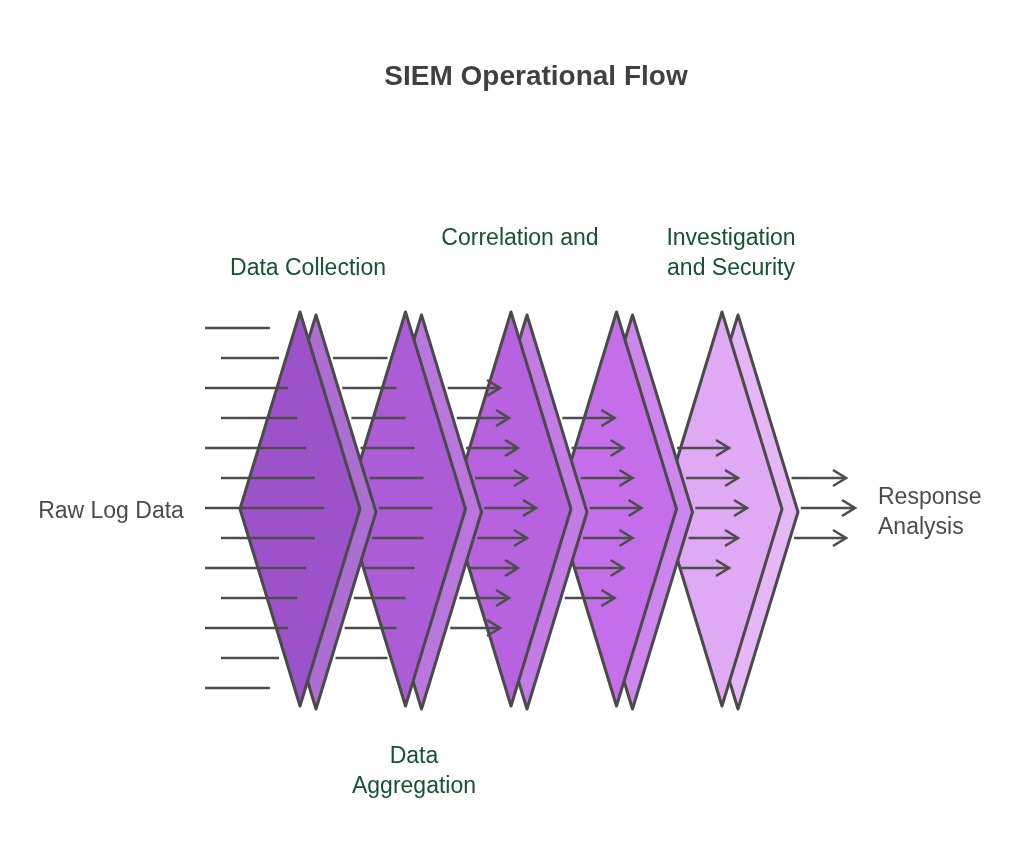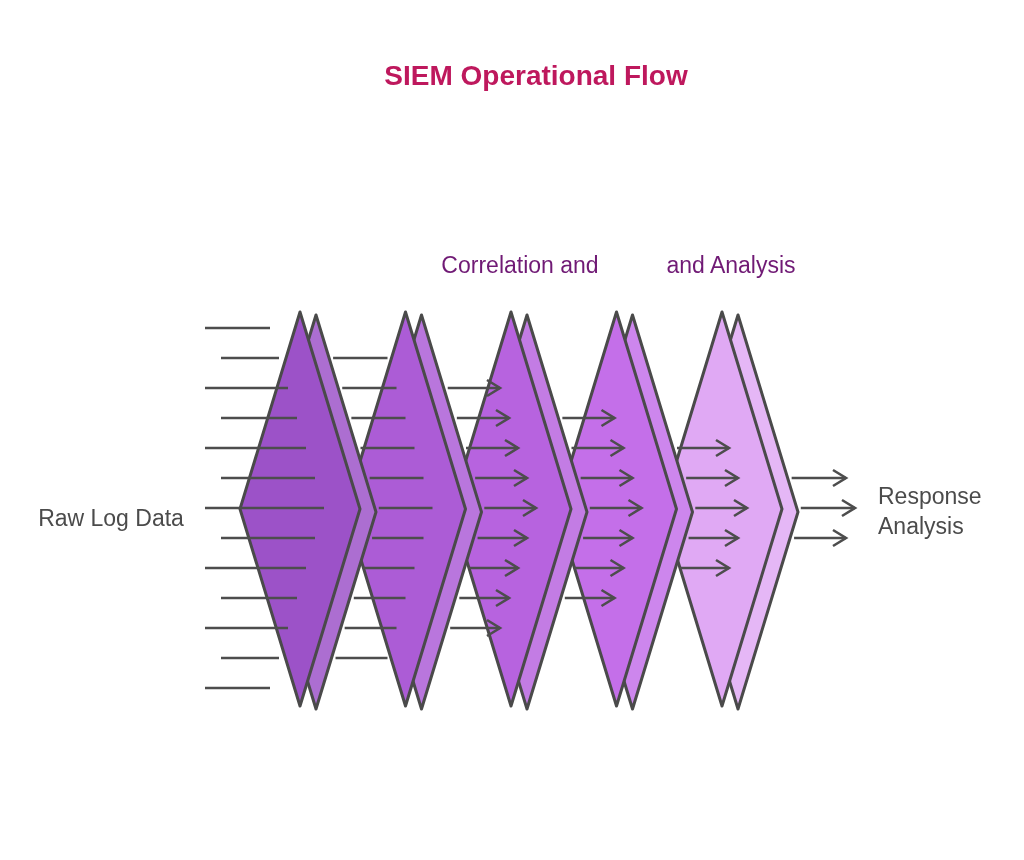--- a/index.html
+++ b/index.html
@@ -6,35 +6,35 @@
   .canvas{
     position:relative;
     width:1024px;height:860px;
     background:#ffffff;
     overflow:hidden;
     font-family:"Liberation Sans", sans-serif;
   }
   #diagram{position:absolute;left:0;top:0;}
   .title{
     position:absolute;top:60px;left:536px;transform:translateX(-50%);
-    font-size:28px;font-weight:bold;color:#be185d;white-space:nowrap;
+    font-size:28px;font-weight:bold;color:#404040;white-space:nowrap;
   }
   .stage-label{
     position:absolute;transform:translateX(-50%);
-    font-size:23px;color:#701a75;line-height:30px;text-align:center;white-space:nowrap;margin-top:28px;
+    font-size:23px;color:#14532d;line-height:30px;text-align:center;white-space:nowrap;
   }
   #label-s0{left:308px;top:252px;}
   #label-s2{left:520px;top:222px;}
   #label-s4{left:731px;top:222px;}
   #label-s1{left:414px;top:740px;}
   #label-s3{left:625px;top:740px;}
   .io-label{
     position:absolute;font-size:23px;color:#4b4b4b;line-height:30px;white-space:nowrap;
   }
-  #input-label{left:111px;top:495px;transform:translateX(-50%);text-align:left;margin-top:8px;}
+  #input-label{left:111px;top:495px;transform:translateX(-50%);text-align:left;}
   #output-label{left:878px;top:481px;text-align:left;}
 </style>
 </head>
 <body>
 
 <div class="canvas">
 
   <svg id="diagram" width="1024" height="860" viewBox="0 0 1024 860">
       <g>
         <polygon points="738,315 798,512 738,709 678,512" fill="rgb(229,183,246)" stroke="#4a4a4a" stroke-width="3" stroke-linejoin="round"></polygon>
@@ -137,25 +137,33 @@
         <polyline points="833,470 846,478 833,486" fill="none" stroke="#4d4d4d" stroke-width="2.6" stroke-linejoin="miter"></polyline>
         <line x1="800.7817258883249" y1="508" x2="855" y2="508" stroke="#4d4d4d" stroke-width="2.6"></line>
         <polyline points="842,500 855,508 842,516" fill="none" stroke="#4d4d4d" stroke-width="2.6" stroke-linejoin="miter"></polyline>
         <line x1="794.0812182741117" y1="538" x2="846" y2="538" stroke="#4d4d4d" stroke-width="2.6"></line>
         <polyline points="833,530 846,538 833,546" fill="none" stroke="#4d4d4d" stroke-width="2.6" stroke-linejoin="miter"></polyline>
       </g>
     </svg>
 
   <div class="title">SIEM Operational Flow</div>
 
+  <div class="stage-label" id="label-s0">
+    <div>Data Collection</div>
+  </div>
+  <div class="stage-label" id="label-s1">
+    <div>Data</div>
+    <div>Aggregation</div>
+  </div>
   <div class="stage-label" id="label-s2">
     <div>Correlation and</div>
   </div>
   <div class="stage-label" id="label-s4">
-    <div>and Analysis</div>
+    <div>Investigation</div>
+    <div>and Security</div>
   </div>
 
   <div class="io-label" id="input-label">Raw Log Data</div>
   <div class="io-label" id="output-label">
     <div>Response</div>
     <div>Analysis</div>
   </div>
 
 </div>
 

